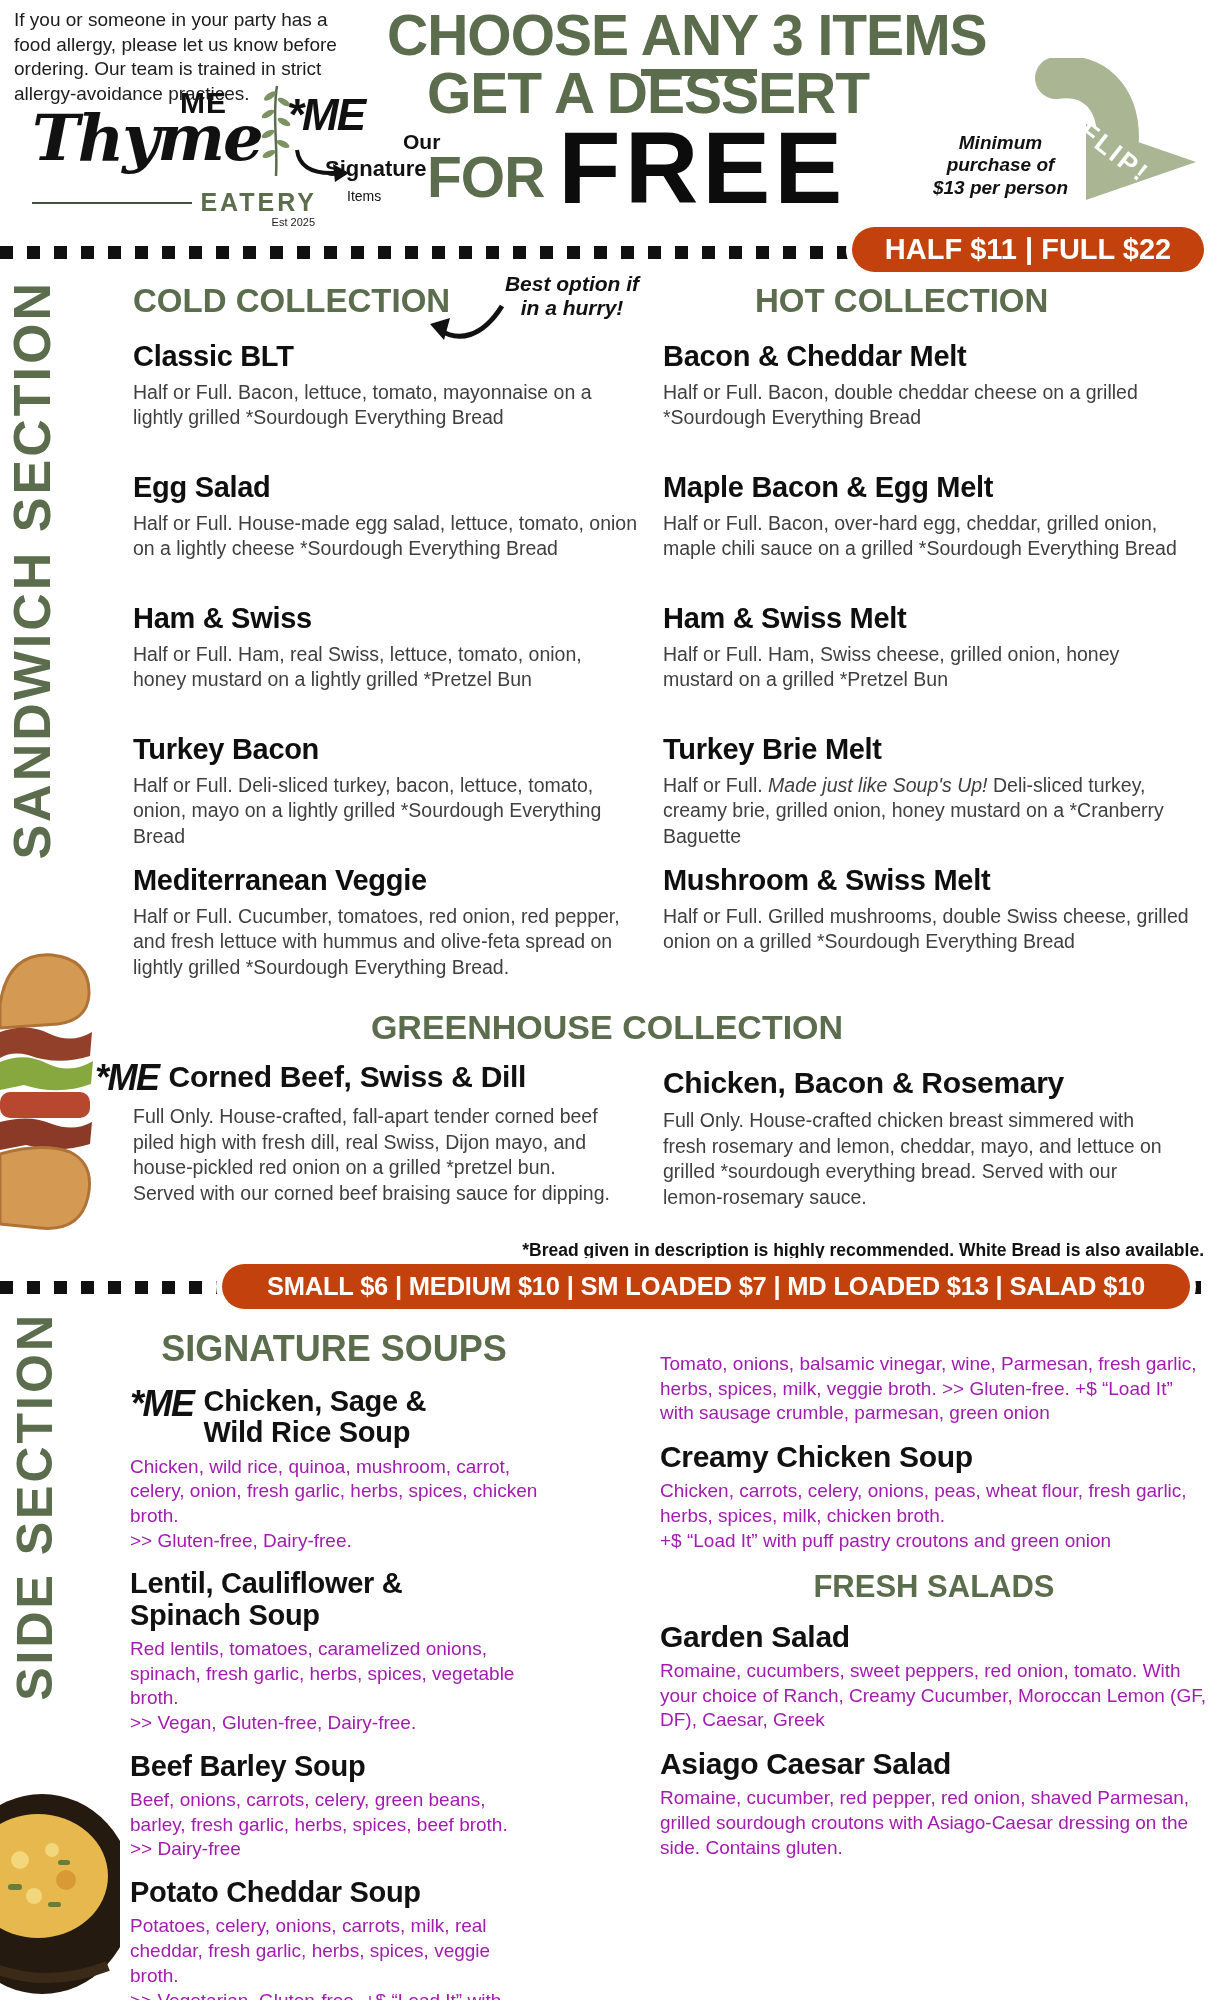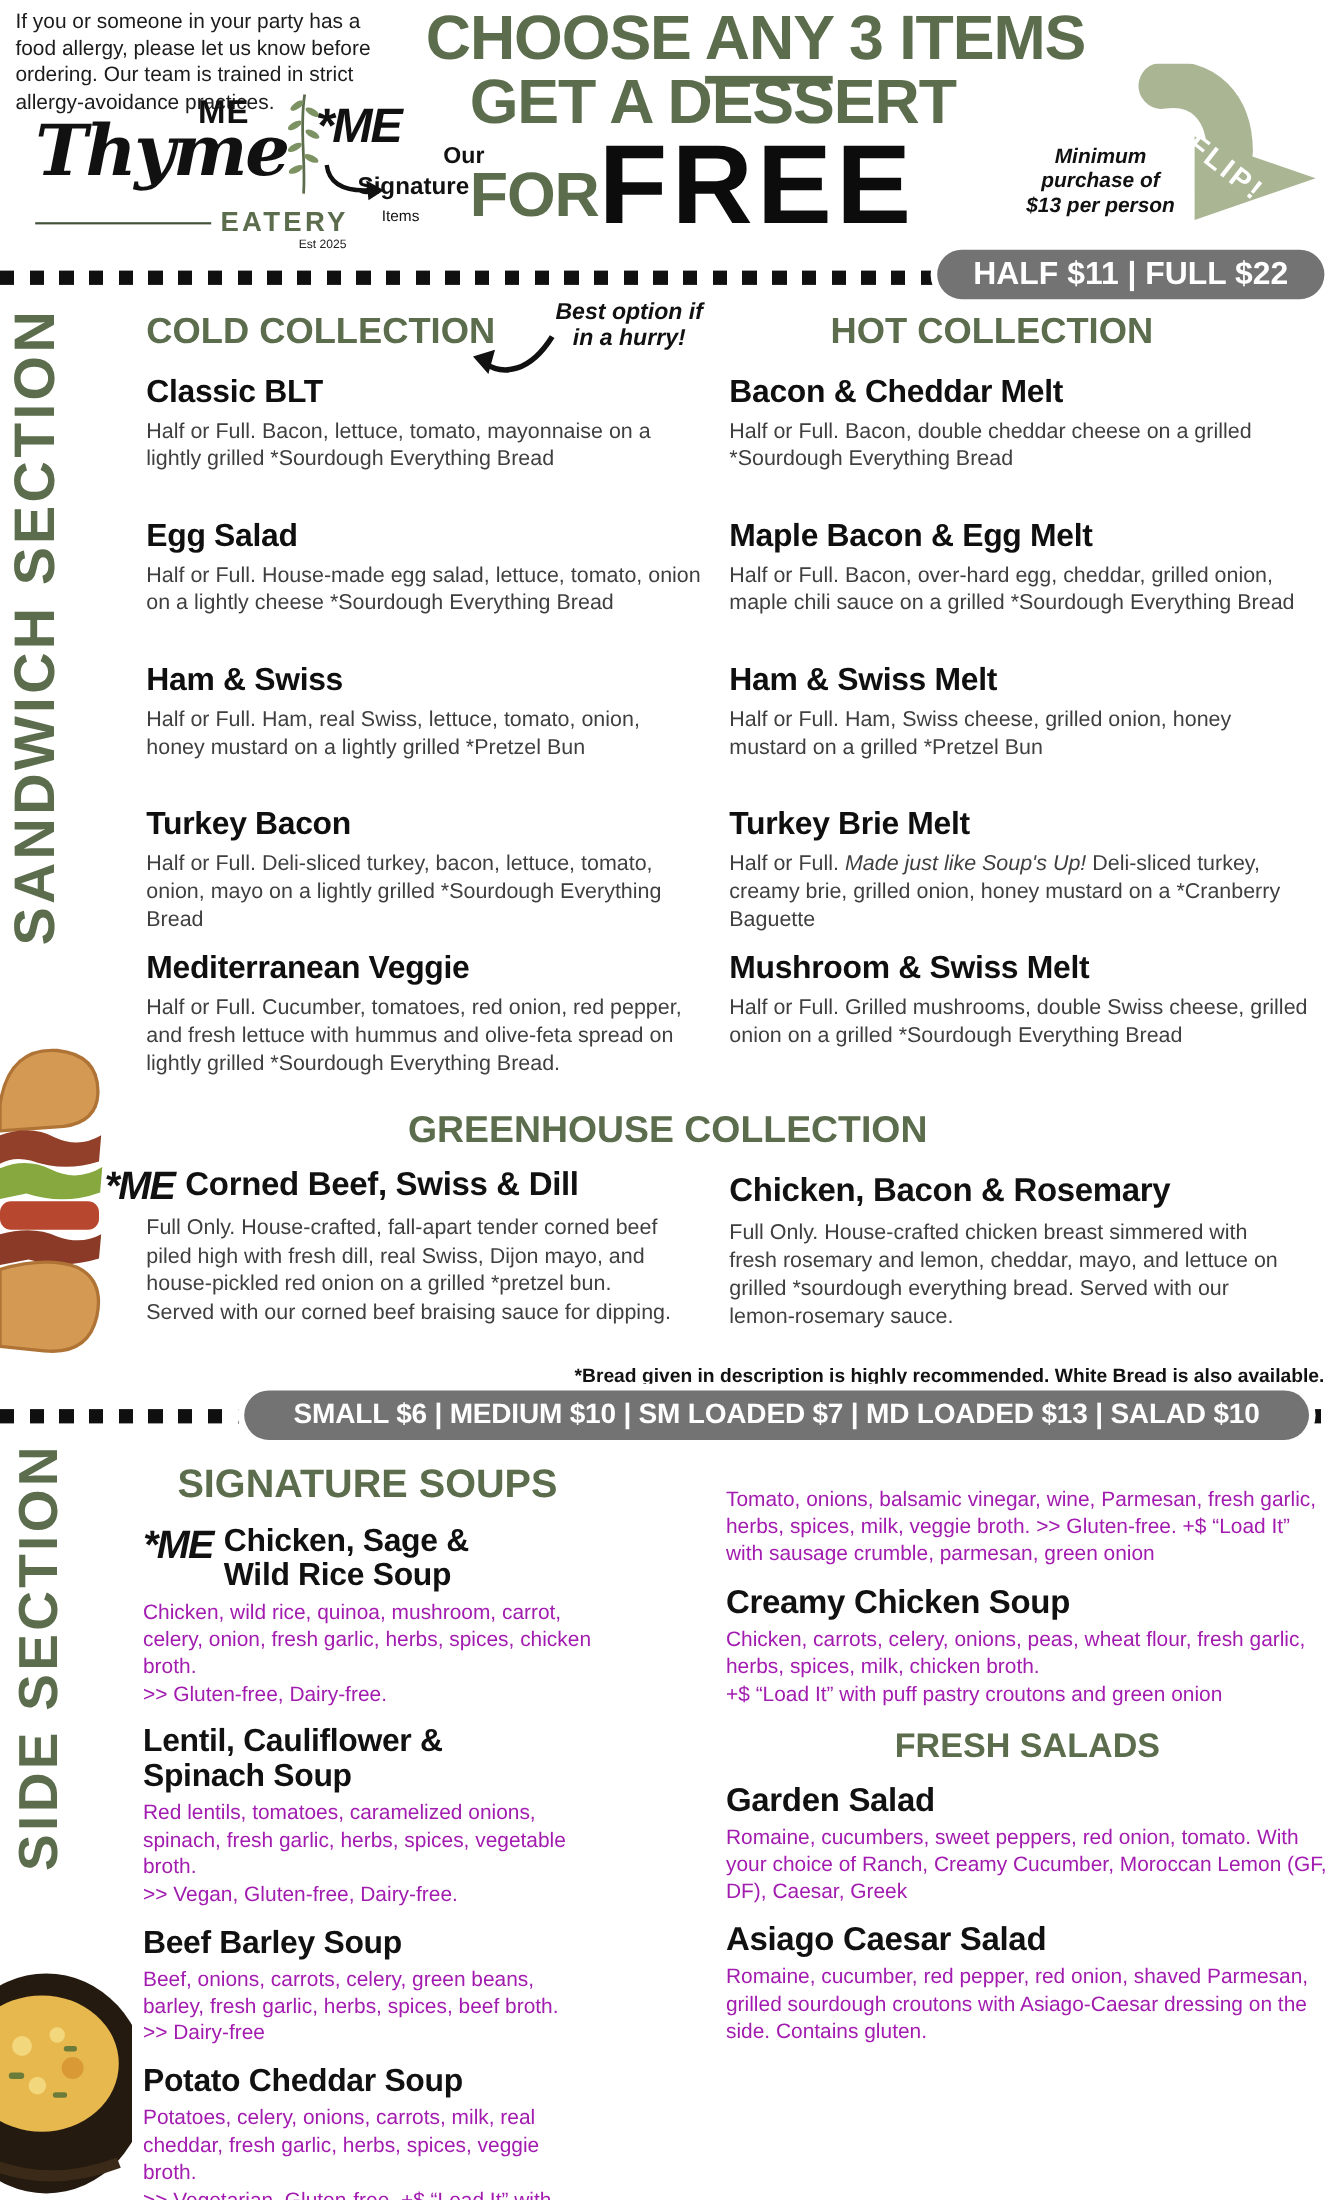--- a/index.html
+++ b/index.html
@@ -26,33 +26,33 @@
                 font-style:italic;letter-spacing:-2px;}
   .sigkey-our{position:absolute;left:116px;top:40px;font-size:21px;font-weight:800;}
   .sigkey-signature{position:absolute;left:38px;top:66px;font-size:22px;font-weight:800;}
   .sigkey-items{position:absolute;left:60px;top:98px;font-size:14px;font-weight:400;}
   .sigkey-arrow{position:absolute;left:4px;top:58px;}
 
   .headline{left:427px;top:6px;width:700px;}
   .hl{font-size:57px;font-weight:900;line-height:1.02;letter-spacing:-1px;color:#5b6d4d;}
   .hl1{margin-left:-40px;}
   .hl-underline{border-bottom:7px solid #5b6d4d;padding-bottom:2px;}
-  .hl3{display:flex;align-items:flex-start;}
+  .hl3{display:flex;align-items:flex-start;gap:14px;}
   .hl-for{margin-top:26px;}
   .hl-free{font-size:102px;font-weight:900;color:#0c0c0c;letter-spacing:4px;line-height:0.92;}
 
   .minpurchase{left:898px;top:132px;width:205px;text-align:center;
                font-size:19px;font-weight:800;font-style:italic;line-height:1.18;}
   .flip{left:1028px;top:58px;width:172px;height:150px;}
 
   .dotline{left:0;width:1214px;height:13px;
            background:repeating-linear-gradient(90deg,#101010 0 13px,transparent 13px 27px);}
   .dot1{top:246px;}
   .dot2{top:1281px;}
-  .pill{background:#737373;color:#fff;font-weight:800;display:flex;align-items:center;
+  .pill{background:#c2410c;color:#fff;font-weight:800;display:flex;align-items:center;
         justify-content:center;border-radius:26px;box-shadow:0 0 0 6px #fff;}
   .pill1{left:852px;top:227px;width:352px;height:45px;font-size:29px;}
   .pill2{left:222px;top:1264px;width:968px;height:45px;font-size:25.5px;letter-spacing:-0.2px;}
 
   
   .vlabel{writing-mode:vertical-rl;transform:rotate(180deg);font-weight:800;
           color:#5b6d4d;letter-spacing:3px;}
   .vlabel-sandwich{left:2px;top:280px;font-size:52px;}
   .vlabel-side{left:6px;top:1312px;font-size:50px;}
 

